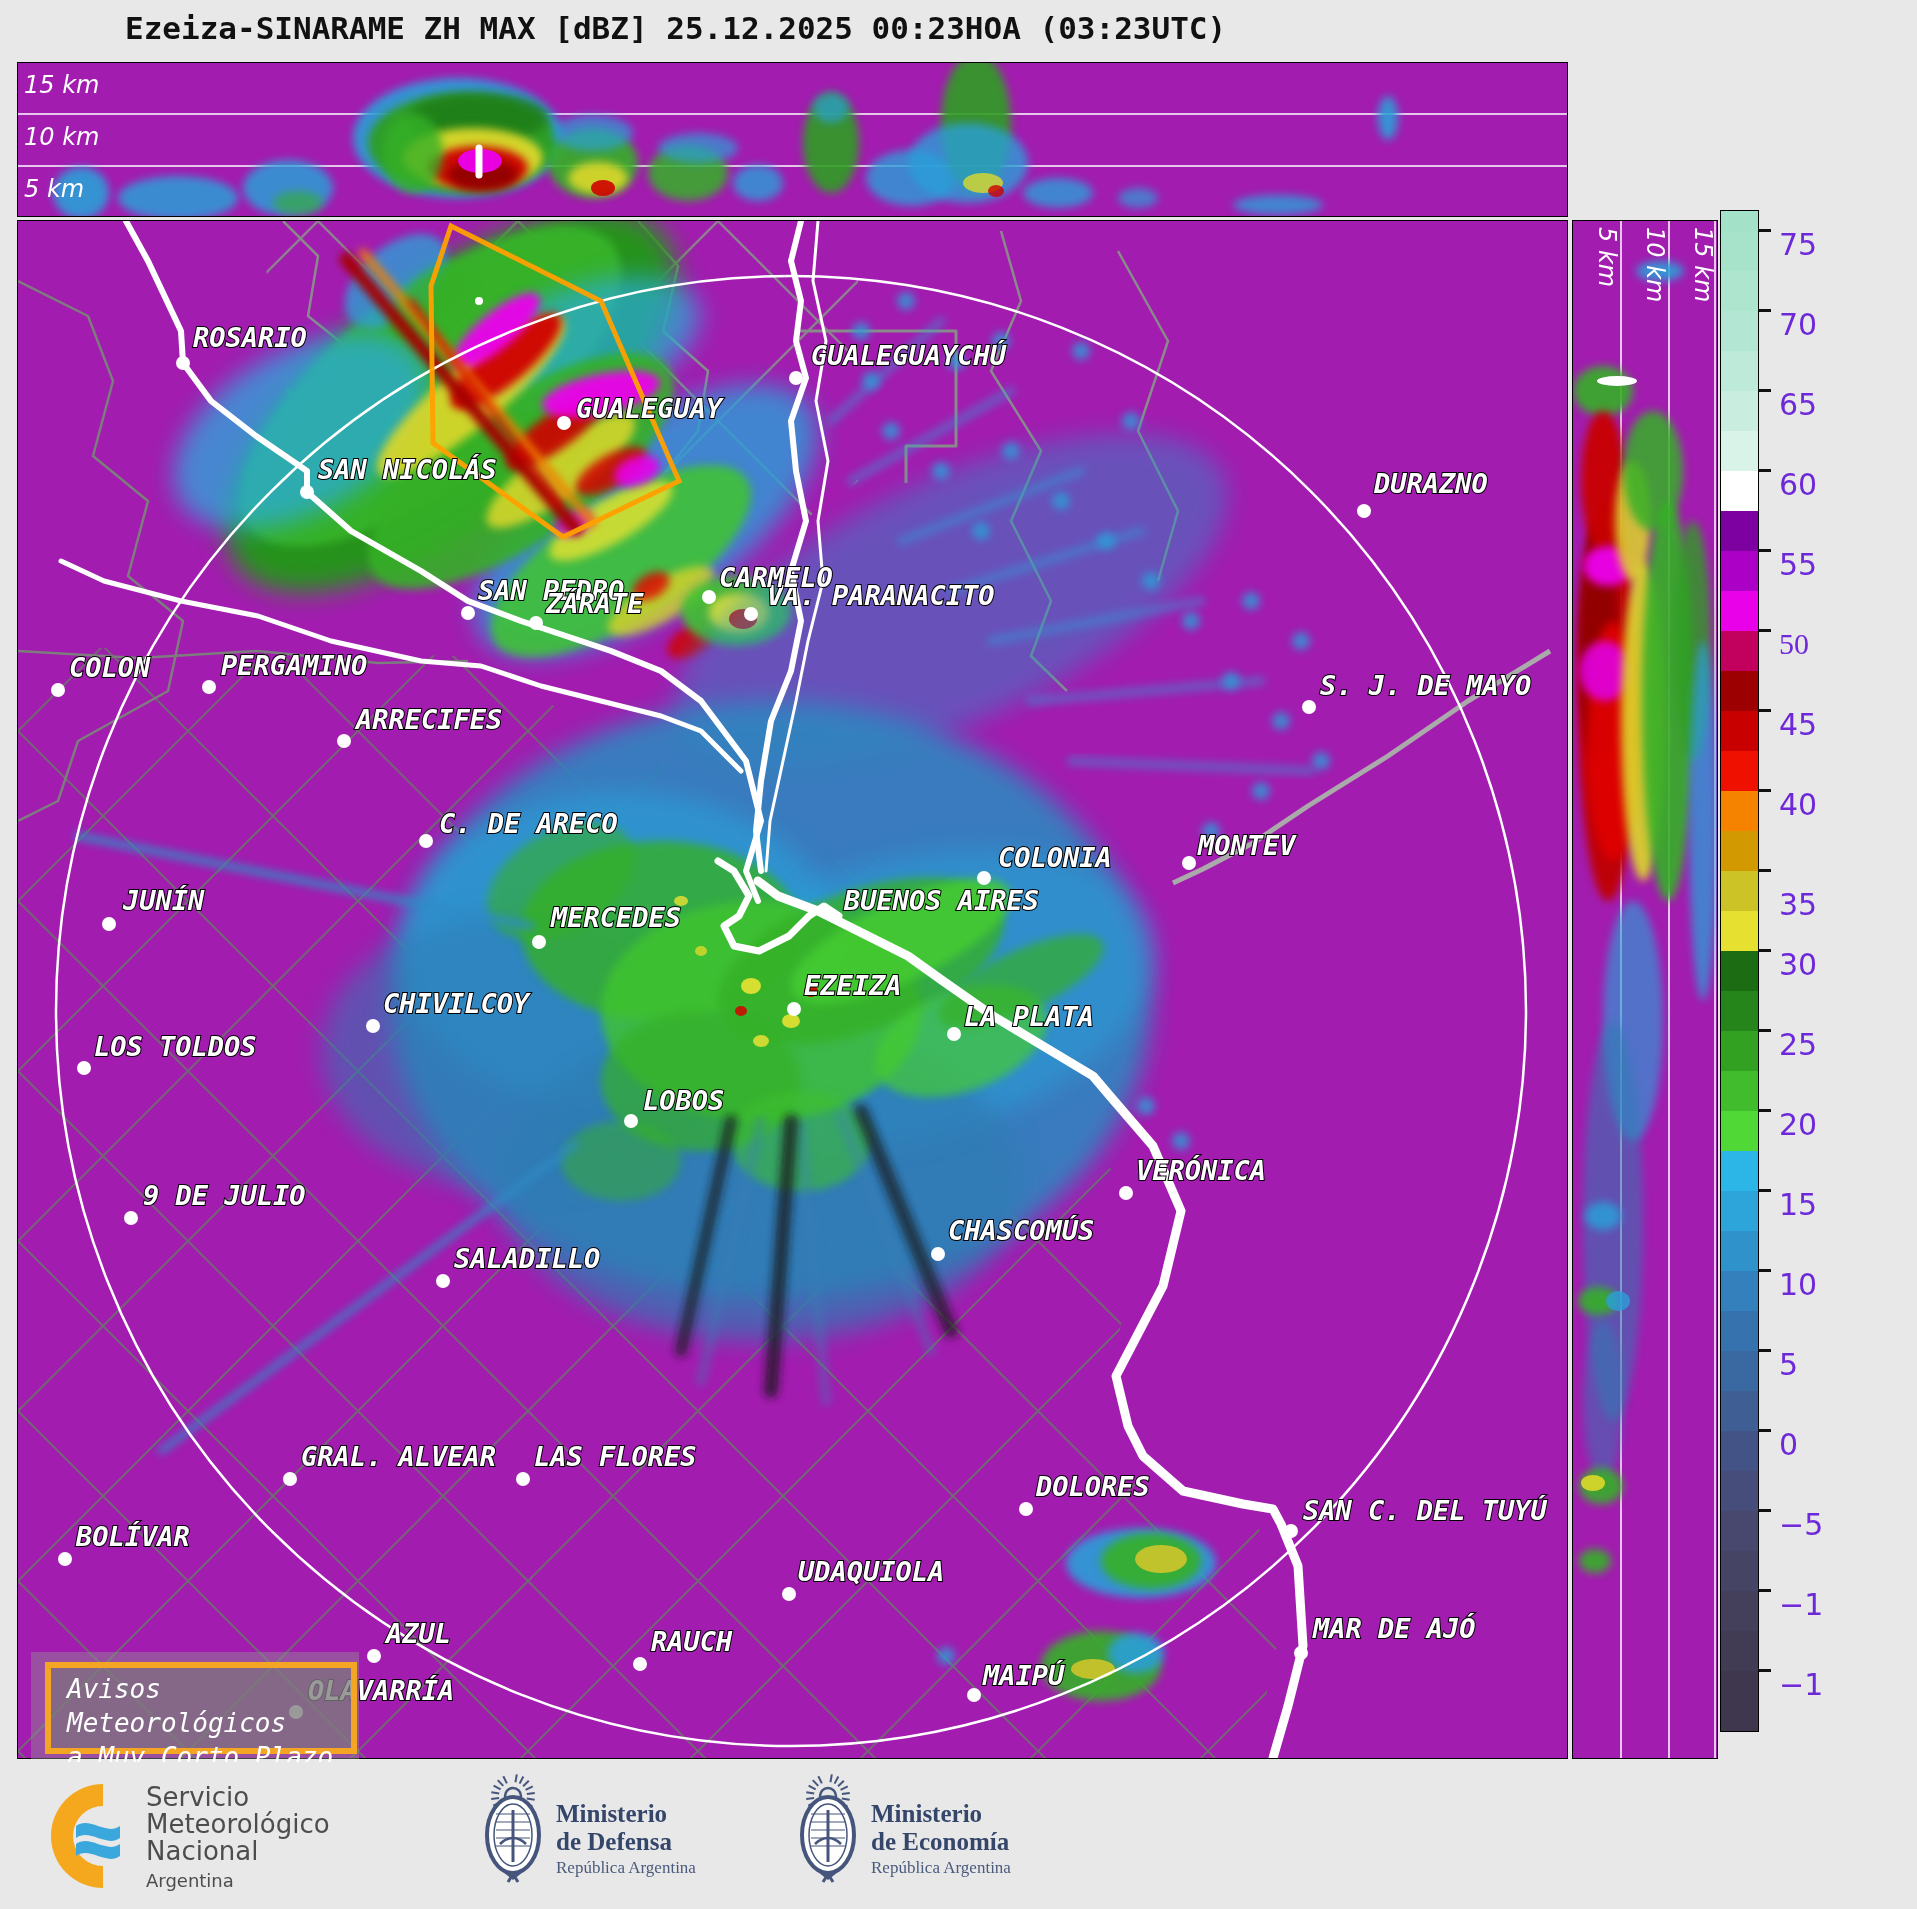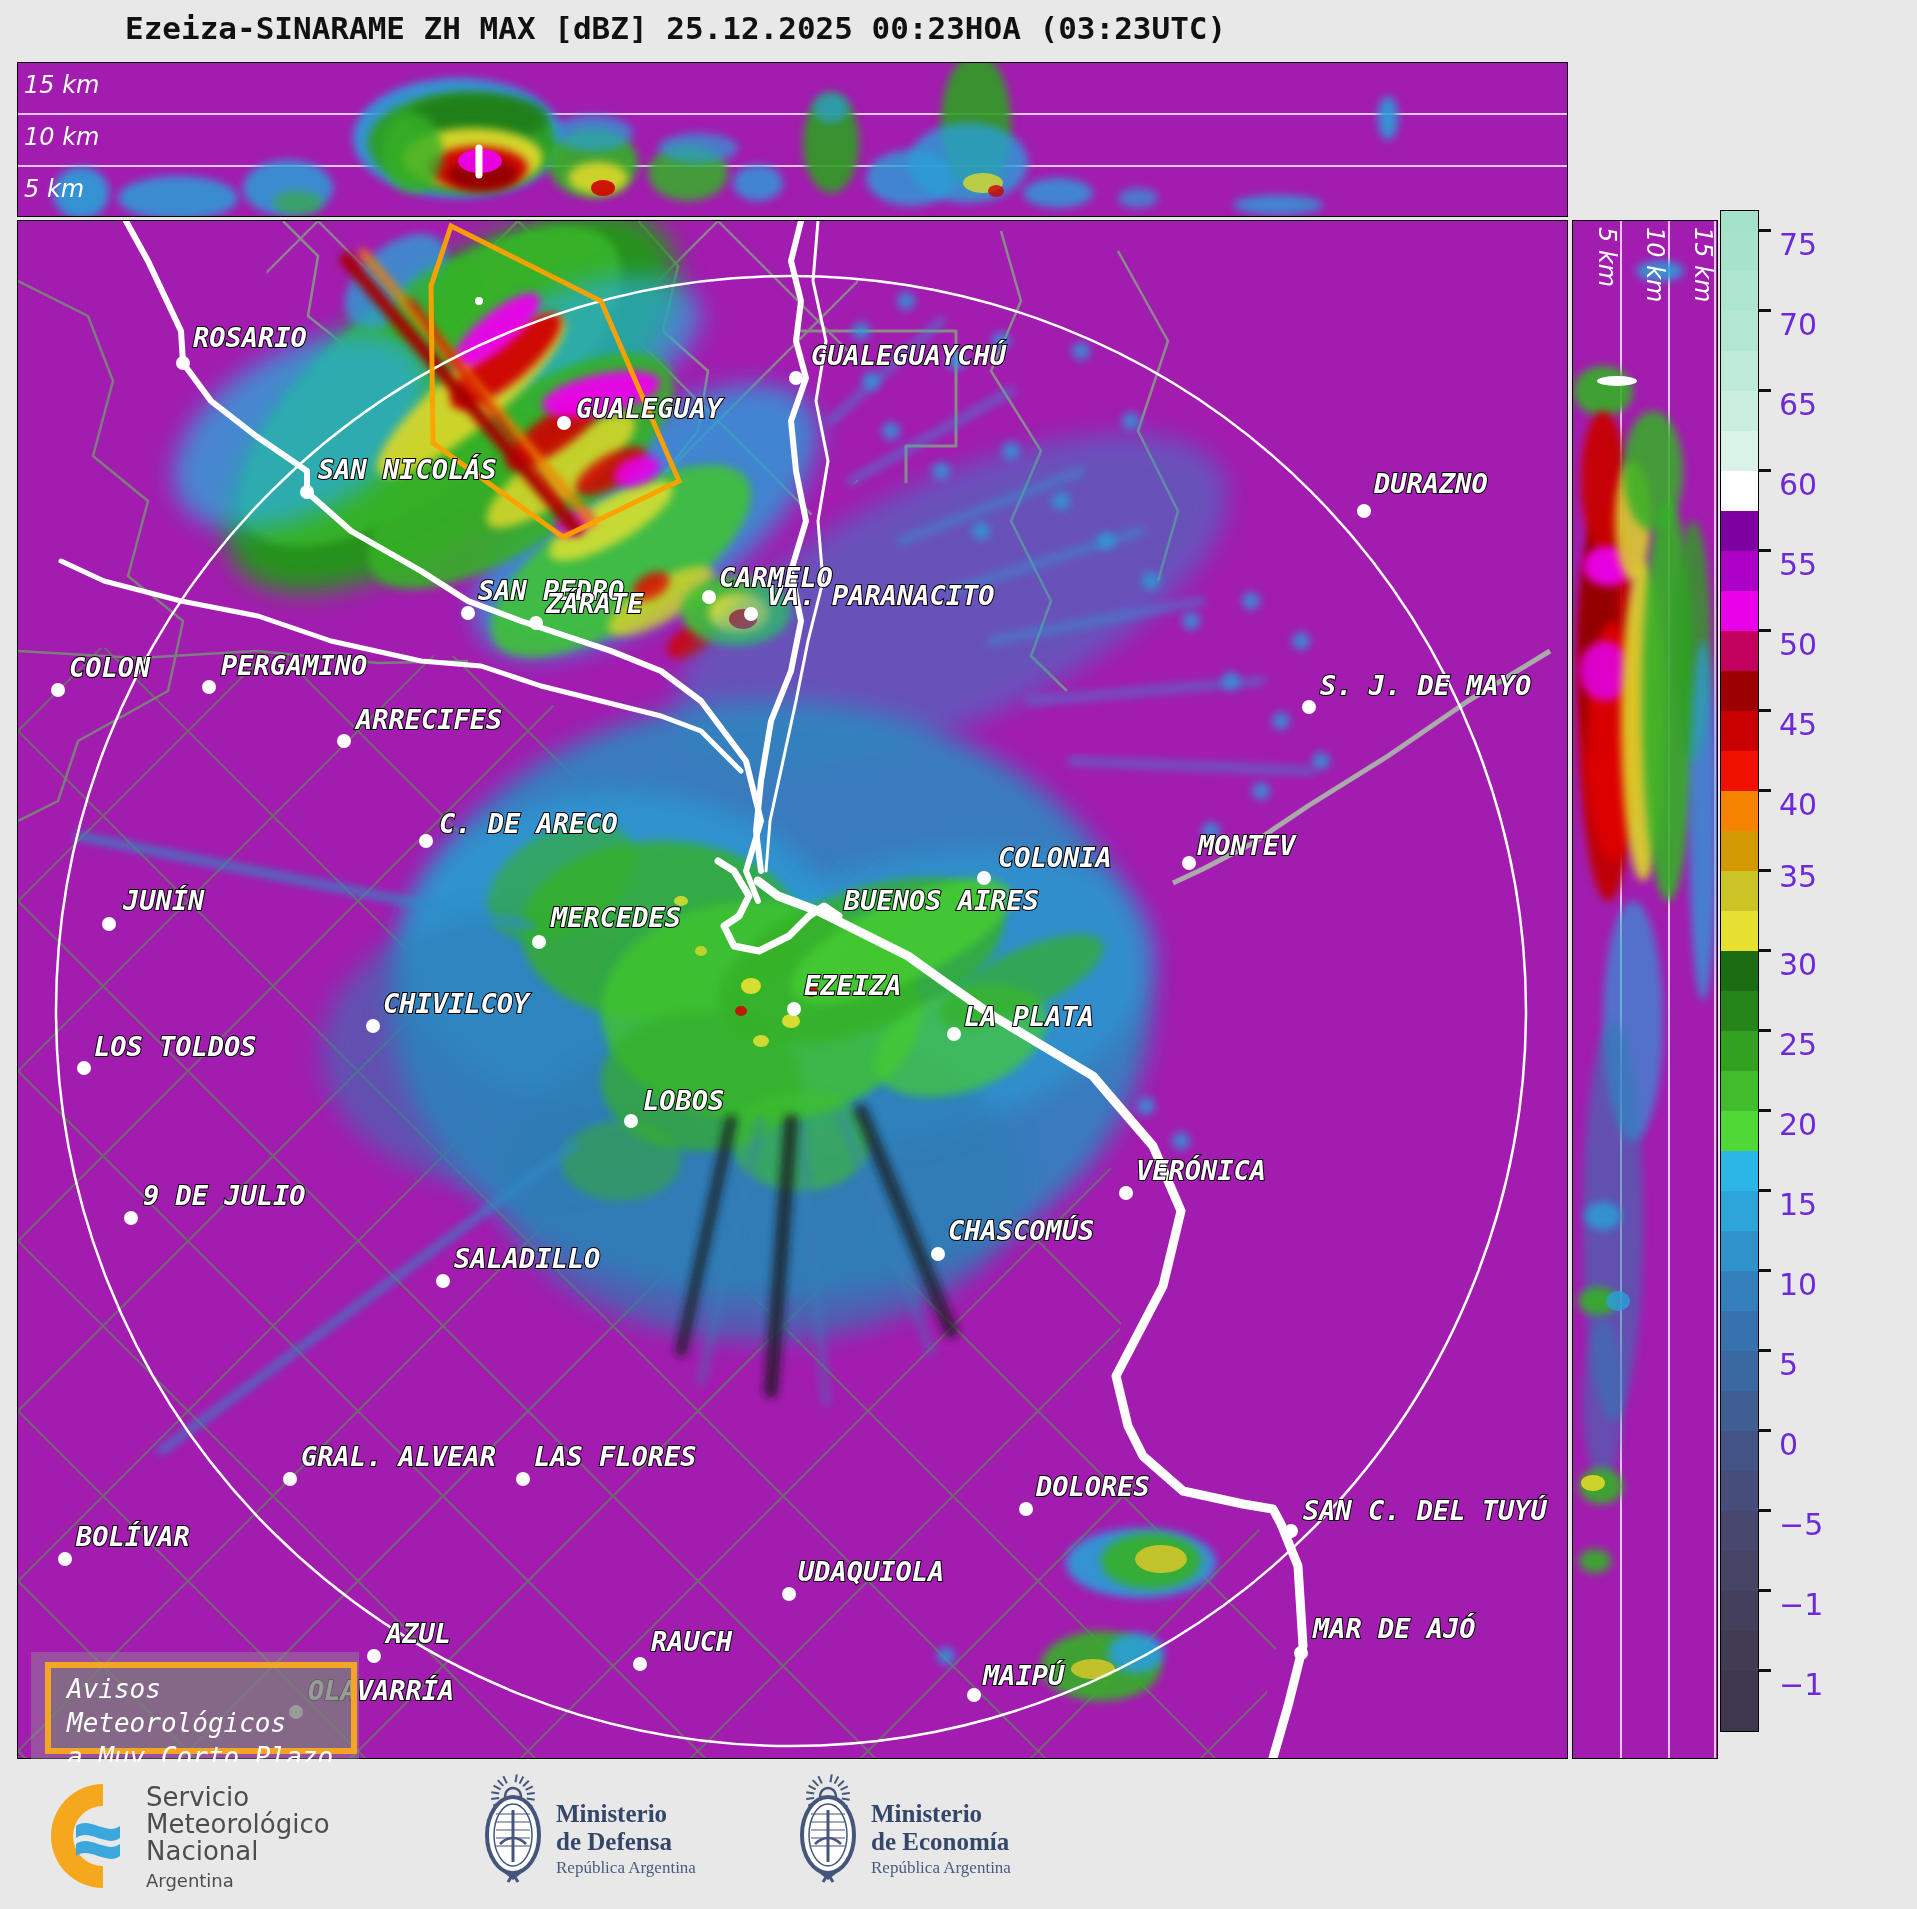--- a/index.html
+++ b/index.html
@@ -604,27 +604,27 @@
       <div class="cb-lab" style="top: 20px;">75</div>
       <div class="cb-tick" style="top: 99px;"></div>
       <div class="cb-lab" style="top: 100px;">70</div>
       <div class="cb-tick" style="top: 179px;"></div>
       <div class="cb-lab" style="top: 180px;">65</div>
       <div class="cb-tick" style="top: 259px;"></div>
       <div class="cb-lab" style="top: 260px;">60</div>
       <div class="cb-tick" style="top: 339px;"></div>
       <div class="cb-lab" style="top: 340px;">55</div>
       <div class="cb-tick" style="top: 419px;"></div>
-      <div class="cb-lab" style="top: 420px;">50</div>
+      <div class="cb-lab" style="top: 420px; font-family: Liberation Serif, serif;">50</div>
       <div class="cb-tick" style="top: 499px;"></div>
       <div class="cb-lab" style="top: 500px;">45</div>
       <div class="cb-tick" style="top: 579px;"></div>
       <div class="cb-lab" style="top: 580px;">40</div>
       <div class="cb-tick" style="top: 659px;"></div>
-      <div class="cb-lab" style="top: 652px; text-align: right;">35</div>
+      <div class="cb-lab" style="top: 680px; text-align: right;">35</div>
       <div class="cb-tick" style="top: 739px;"></div>
       <div class="cb-lab" style="top: 740px;">30</div>
       <div class="cb-tick" style="top: 819px;"></div>
       <div class="cb-lab" style="top: 820px;">25</div>
       <div class="cb-tick" style="top: 899px;"></div>
       <div class="cb-lab" style="top: 900px;">20</div>
       <div class="cb-tick" style="top: 979px;"></div>
       <div class="cb-lab" style="top: 980px;">15</div>
       <div class="cb-tick" style="top: 1059px;"></div>
       <div class="cb-lab" style="top: 1060px;">10</div>

